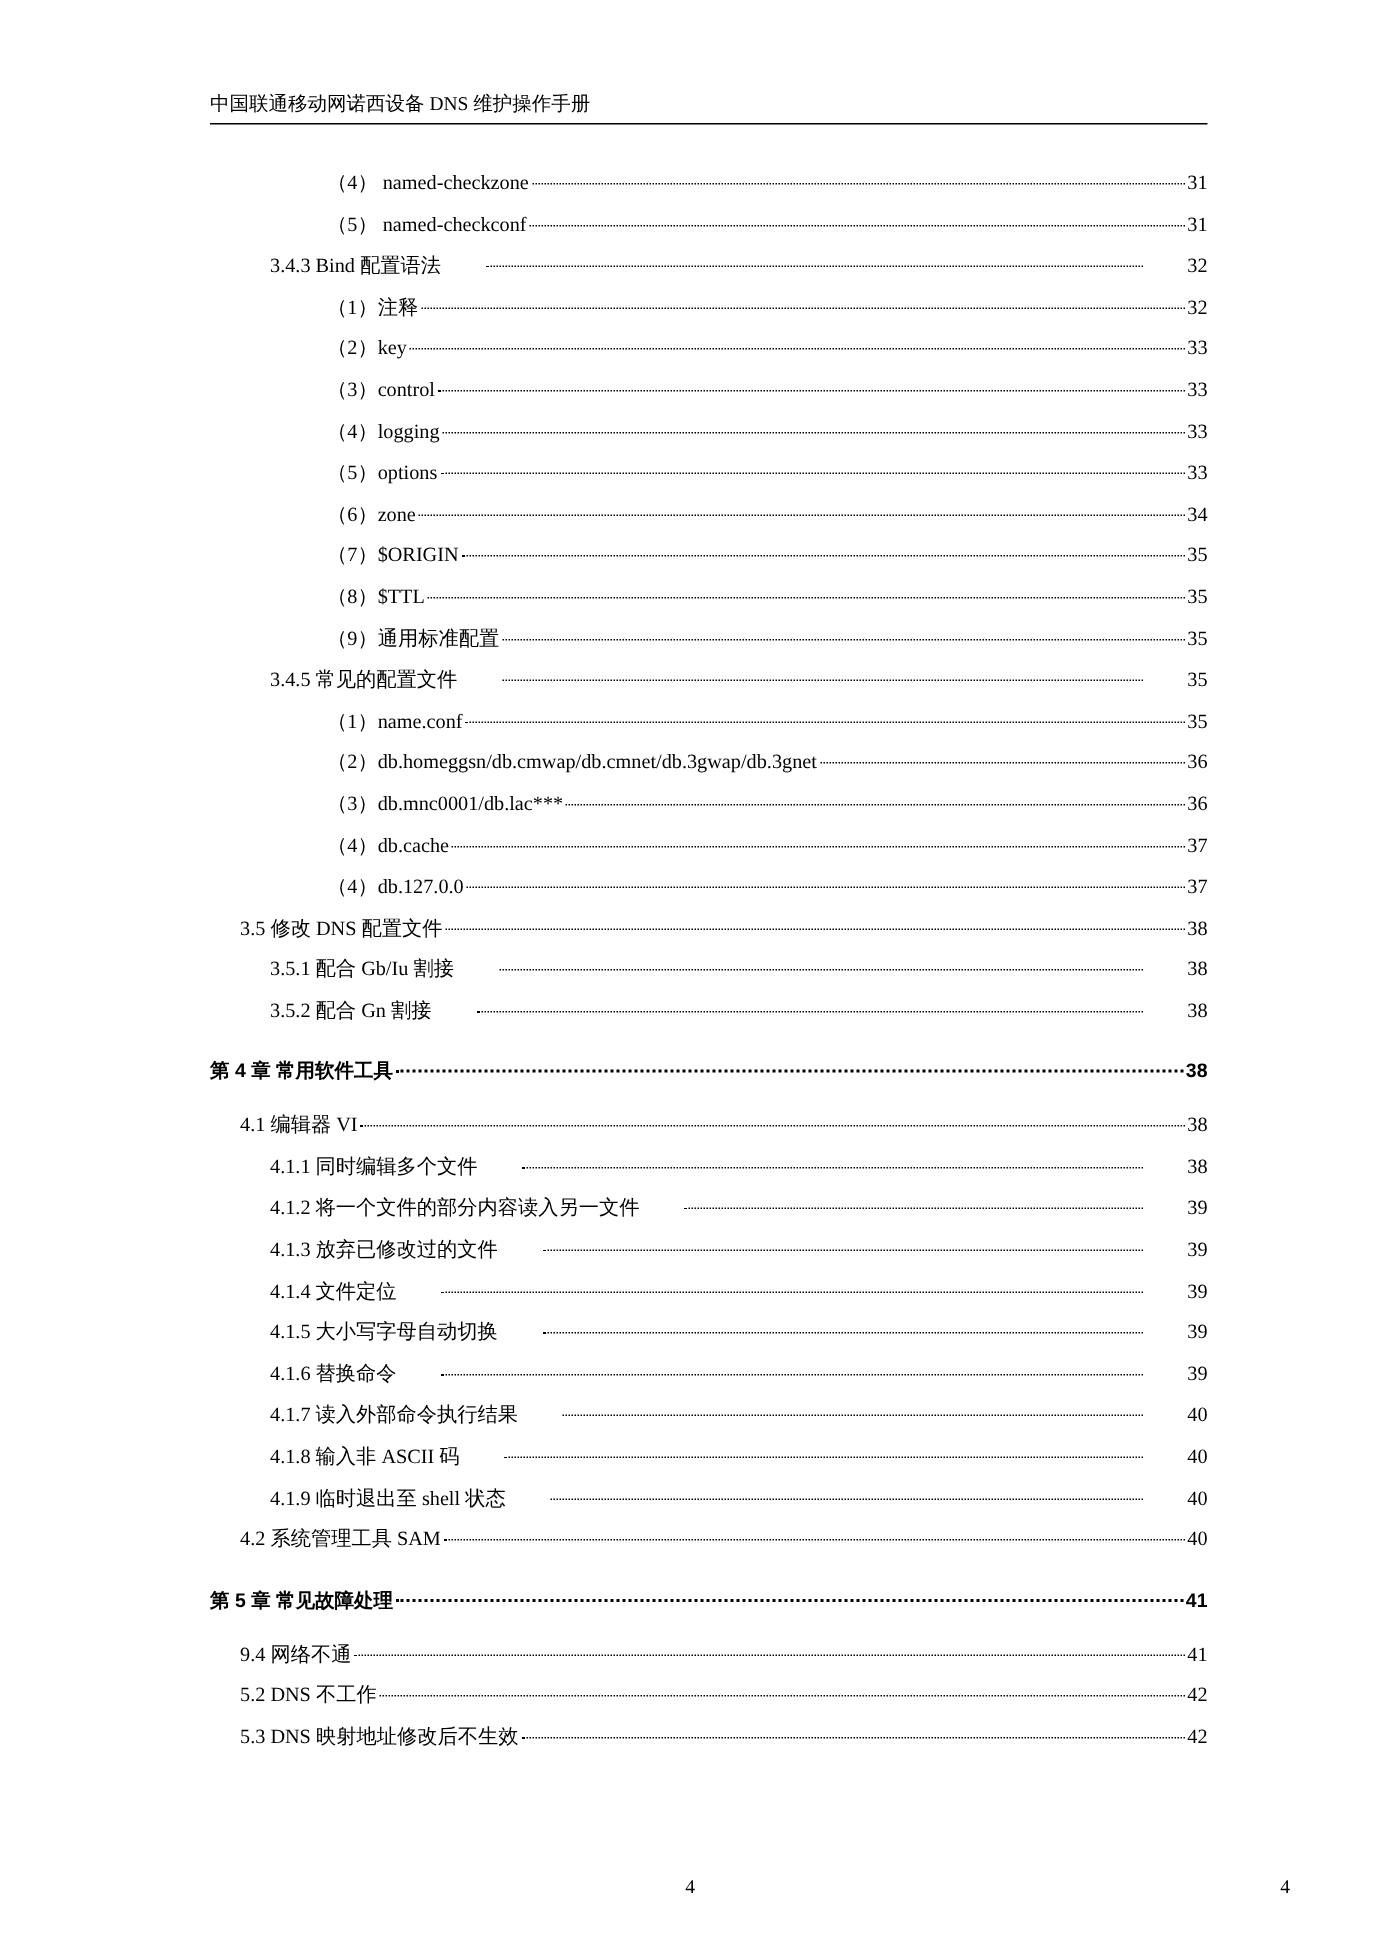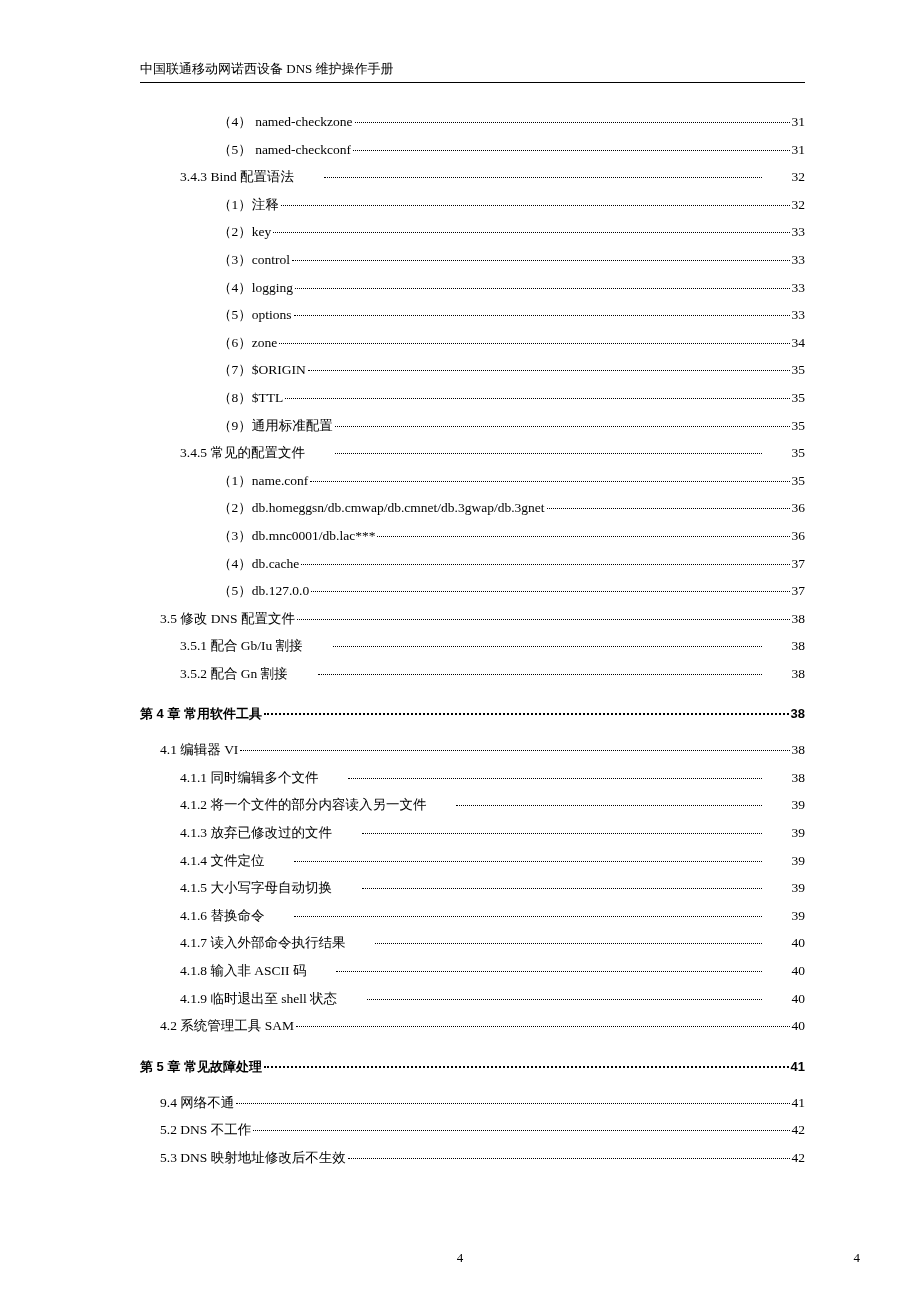--- a/index.html
+++ b/index.html
@@ -171,21 +171,21 @@
         <span class="toc-label">（3）db.mnc0001/db.lac***</span>
         <span class="toc-dots"></span>
         <span class="toc-page">36</span>
       </div>
       <div class="toc-line indent-4">
         <span class="toc-label">（4）db.cache</span>
         <span class="toc-dots"></span>
         <span class="toc-page">37</span>
       </div>
       <div class="toc-line indent-4">
-        <span class="toc-label">（5）db.127.0.0</span>
+        <span class="toc-label">（4）db.127.0.0</span>
         <span class="toc-dots"></span>
         <span class="toc-page">37</span>
       </div>
       <div class="toc-line indent-1">
         <span class="toc-label">3.5 修改 DNS 配置文件</span>
         <span class="toc-dots"></span>
         <span class="toc-page">38</span>
       </div>
       <div class="toc-line indent-2">
         <span class="toc-label">3.5.1 配合 Gb/Iu 割接</span>

